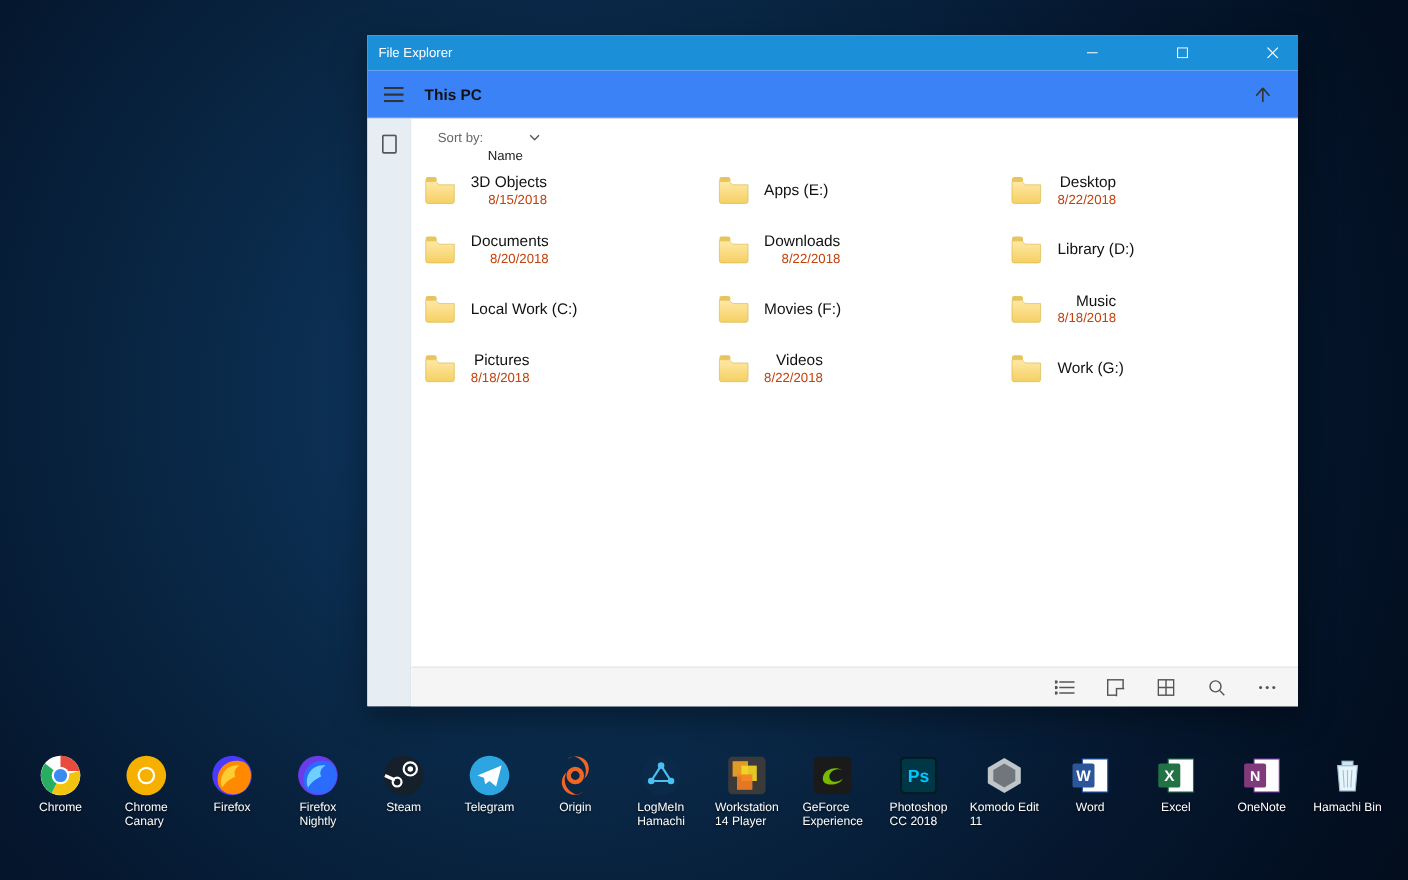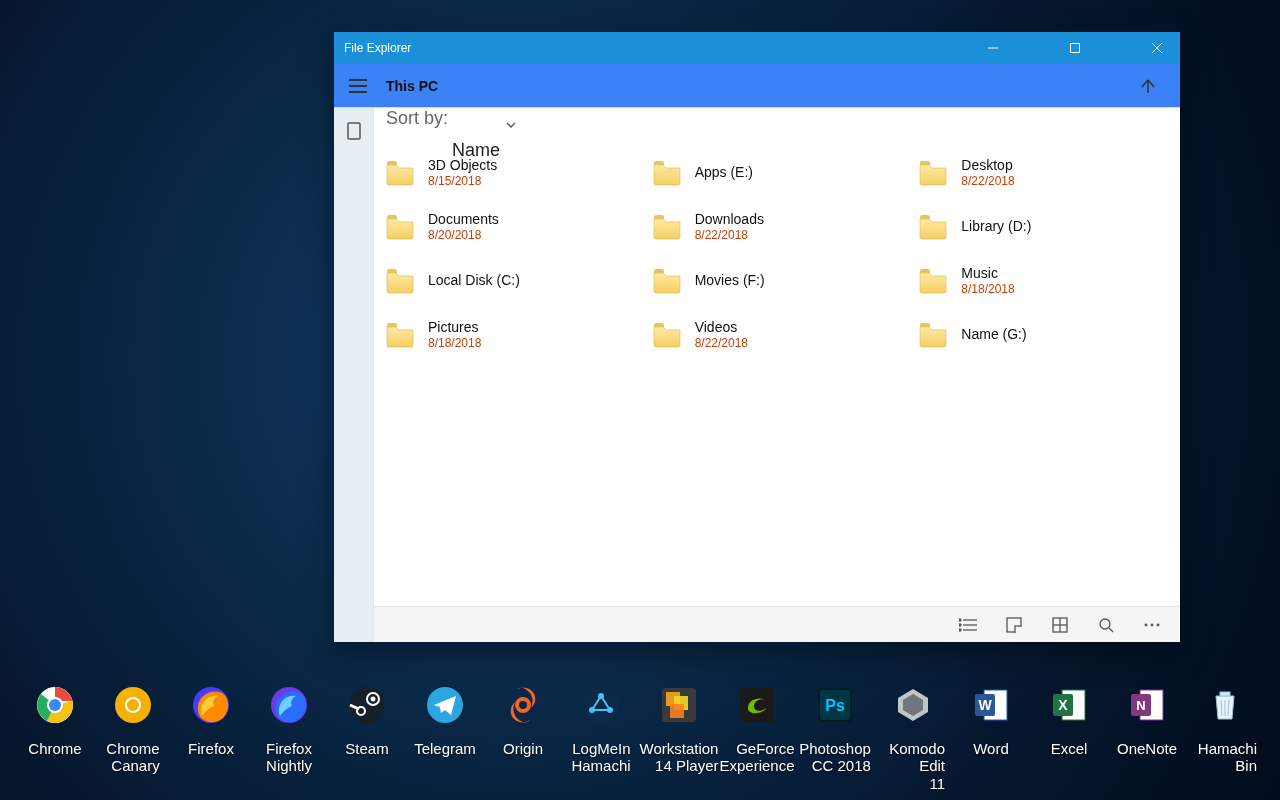--- a/index.html
+++ b/index.html
@@ -73,40 +73,41 @@
     display: flex; align-items: center; justify-content: center;
   }
 
   .main {
     flex: 1 1 auto;
     display: flex; flex-direction: column;
     background: #fff;
   }
   .sortbar {
     height: 34px;
-    display: flex; 
-    padding-left: 12px;
-    font-size: 18px; color: #666;
+    display: flex; align-items: center;
+    padding-left: 24px;
+    font-size: 12px; color: #666;
   }
   .sortbar .sortval { color: #222; margin-left: 4px; margin-top: 32px; }
   .sortbar .chev { margin-left: 6px; display:flex; align-items:center; }
 
   .grid {
     flex: 1 1 auto;
     padding: 4px 10px 10px 4px;
     display: grid;
     grid-template-columns: repeat(3, 1fr);
     grid-auto-rows: 54px;
     column-gap: 8px;
     row-gap: 0px;
   }
   .item {
     display: flex; align-items: center;
     padding: 4px 4px 4px 6px;
     cursor: default;
+    text-align: right;
   }
   .item .folder {
     width: 32px; height: 32px; flex: 0 0 32px;
     margin-right: 12px;
   }
   .item .meta { display: flex; flex-direction: column; line-height: 1.25; }
   .item .name { font-size: 14px; color: #111; }
   .item .date { font-size: 12px; color: #c2410c; }
 
   .statusbar {
@@ -129,23 +130,23 @@
   .dockitem {
     width: 64px;
     display: flex; flex-direction: column; align-items: center;
     color: #fff;
   }
   .dockitem .ico {
     width: 38px; height: 38px;
     display: flex; align-items: center; justify-content: center;
   }
   .dockitem .label {
-    margin-top: 16px;
-    font-size: 15px; line-height: 1.15;
-    text-align: right;
+    margin-top: 4px;
+    font-size: 11px; line-height: 1.15;
+    text-align: left;
     text-shadow: 0 1px 2px rgba(0,0,0,.7);
     white-space: pre-line;
   }
 
   svg { display:block; }
 </style>
 </head>
 <body>
 
 <svg width="0" height="0" style="position:absolute">
@@ -288,21 +289,21 @@
             </span>
           </div>
           <div class="item">
             <span class="folder">
               <svg viewBox="0 0 32 32" width="32" height="32">
                 <path d="M3 8 h9 l3 3 h14 v15 a2 2 0 0 1 -2 2 H5 a2 2 0 0 1 -2 -2 Z" fill="url(#folderGrad)" stroke="#d8b94b" stroke-width="0.6"></path>
                 <path d="M3 8 v-2 a2 2 0 0 1 2 -2 h6 a2 2 0 0 1 2 2 v2" fill="#e8c45c"></path>
               </svg>
             </span>
             <span class="meta">
-              <span class="name">Local Disk (C:)</span>
+              <span class="name">Local Work (C:)</span>
               <span class="date"></span>
             </span>
           </div>
           <div class="item">
             <span class="folder">
               <svg viewBox="0 0 32 32" width="32" height="32">
                 <path d="M3 8 h9 l3 3 h14 v15 a2 2 0 0 1 -2 2 H5 a2 2 0 0 1 -2 -2 Z" fill="url(#folderGrad)" stroke="#d8b94b" stroke-width="0.6"></path>
                 <path d="M3 8 v-2 a2 2 0 0 1 2 -2 h6 a2 2 0 0 1 2 2 v2" fill="#e8c45c"></path>
               </svg>
             </span>
@@ -348,21 +349,21 @@
             </span>
           </div>
           <div class="item">
             <span class="folder">
               <svg viewBox="0 0 32 32" width="32" height="32">
                 <path d="M3 8 h9 l3 3 h14 v15 a2 2 0 0 1 -2 2 H5 a2 2 0 0 1 -2 -2 Z" fill="url(#folderGrad)" stroke="#d8b94b" stroke-width="0.6"></path>
                 <path d="M3 8 v-2 a2 2 0 0 1 2 -2 h6 a2 2 0 0 1 2 2 v2" fill="#e8c45c"></path>
               </svg>
             </span>
             <span class="meta">
-              <span class="name">Name (G:)</span>
+              <span class="name">Work (G:)</span>
               <span class="date"></span>
             </span>
           </div>
         </div>
 
       <div class="statusbar">
         <div class="sbtn">
           <svg width="18" height="14">
               <g stroke="#555" stroke-width="1.3">
                 <line x1="4" y1="2" x2="18" y2="2"></line>

